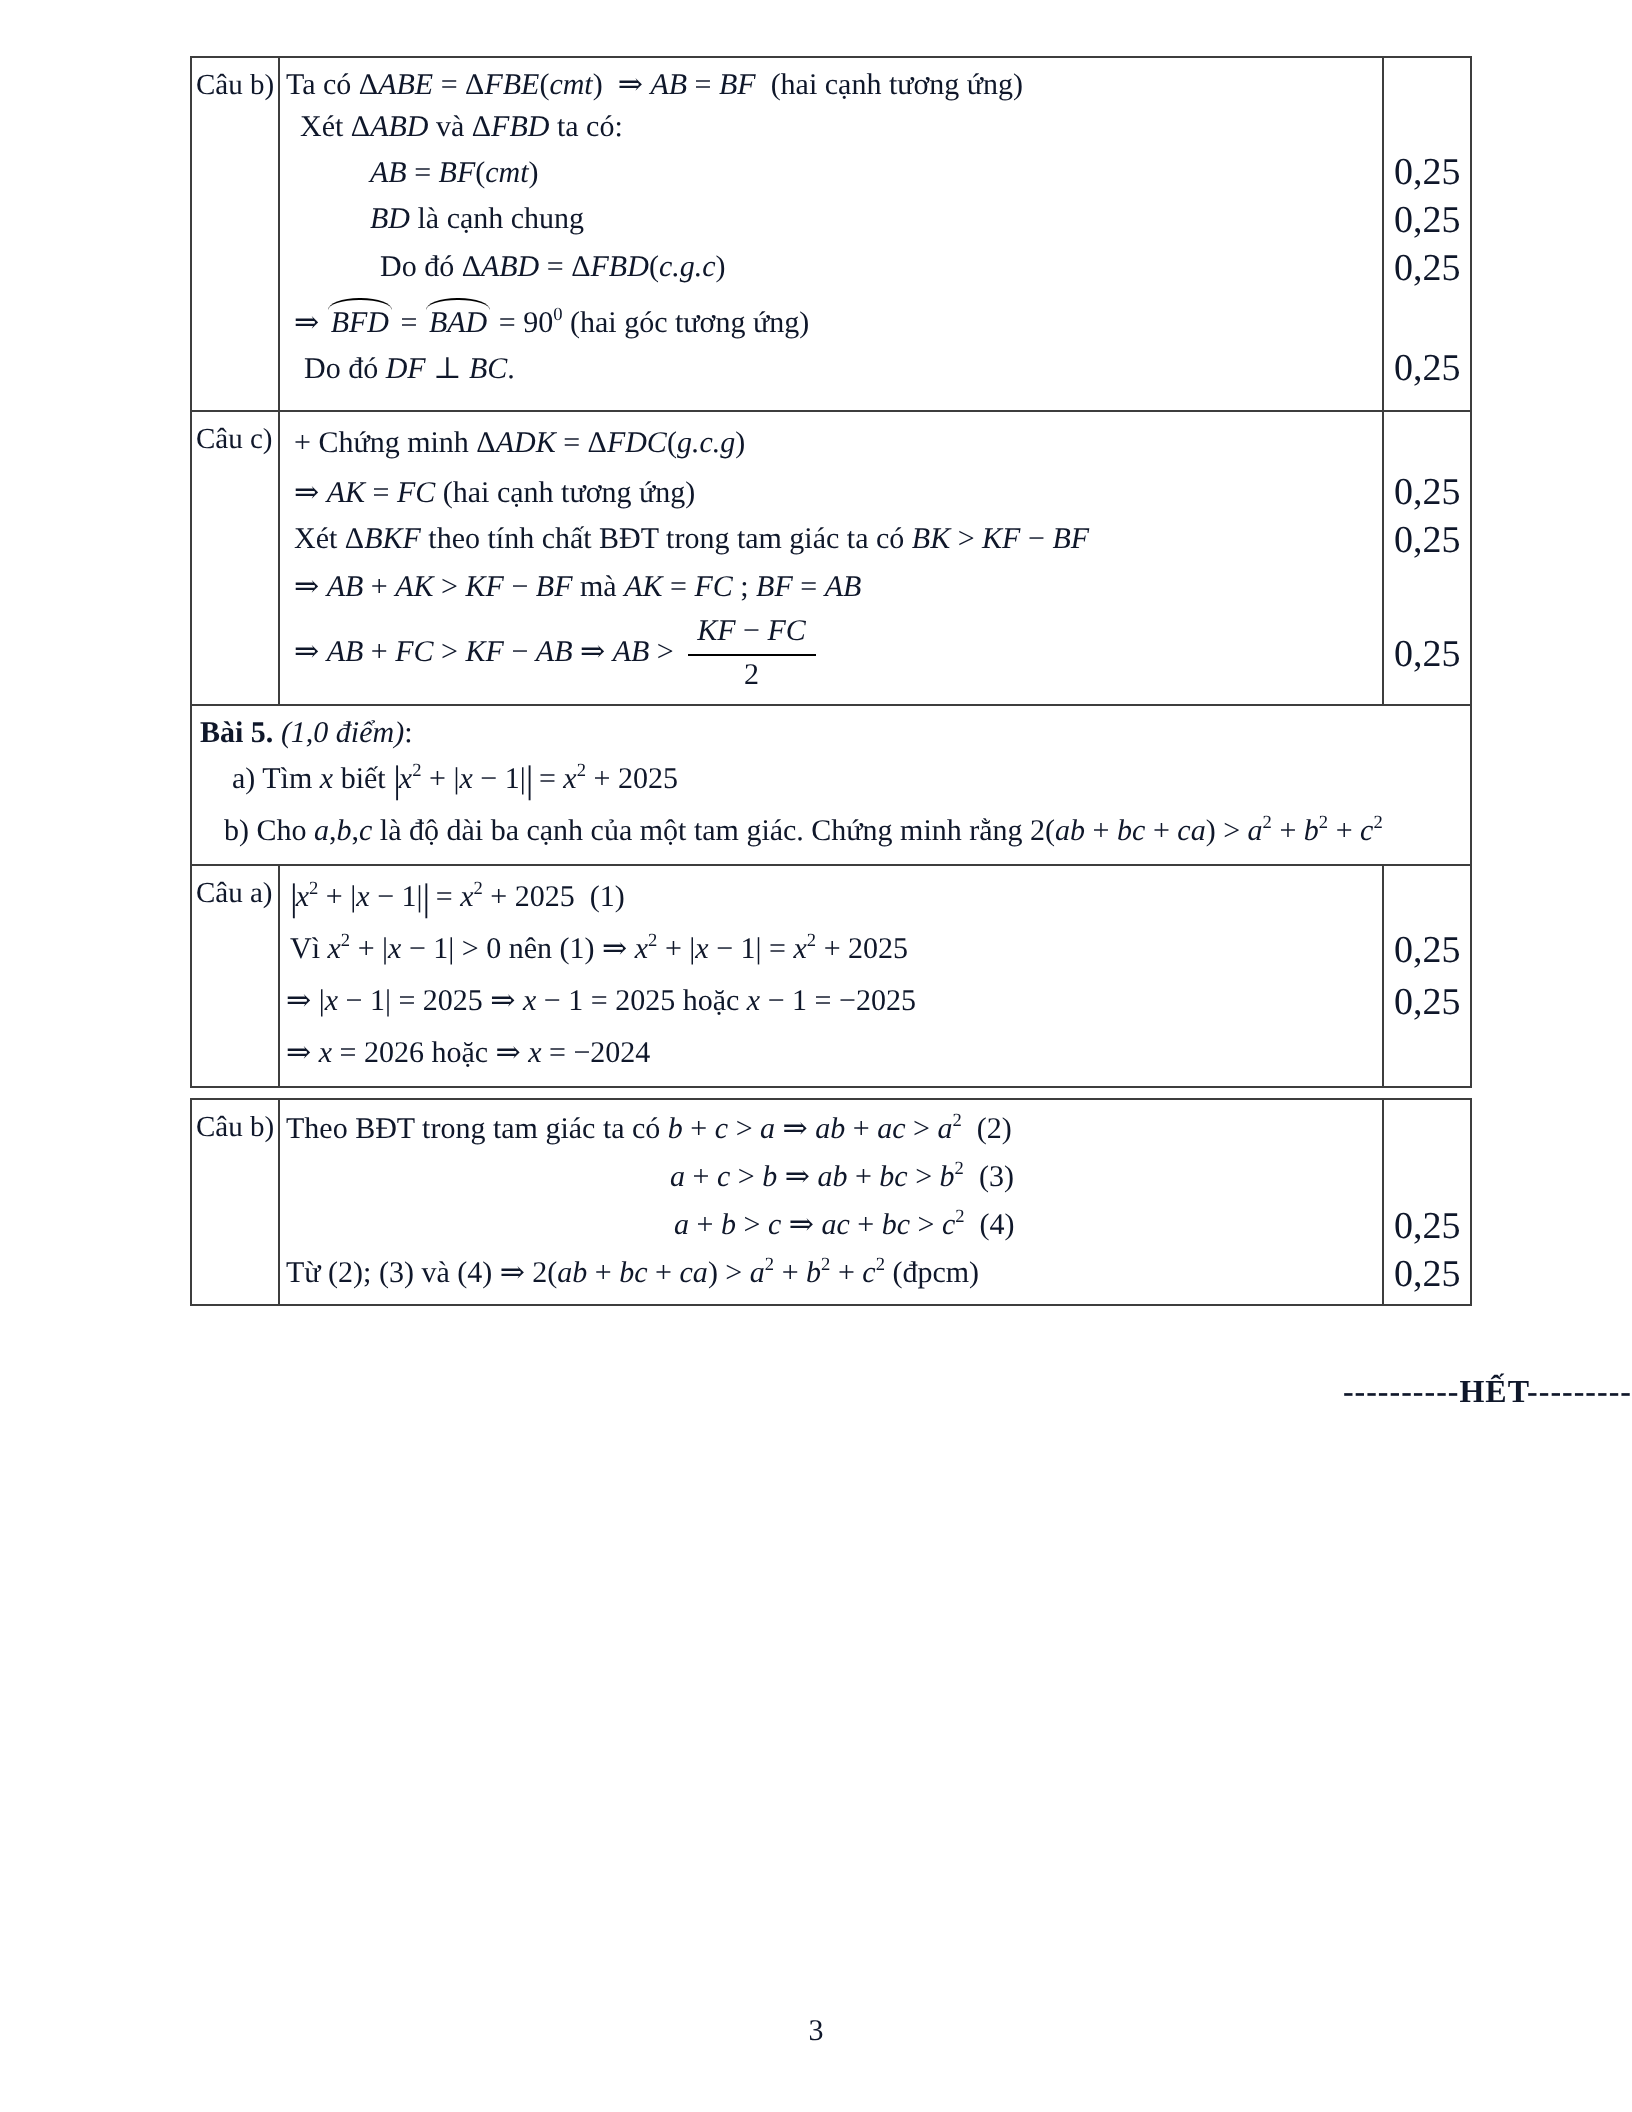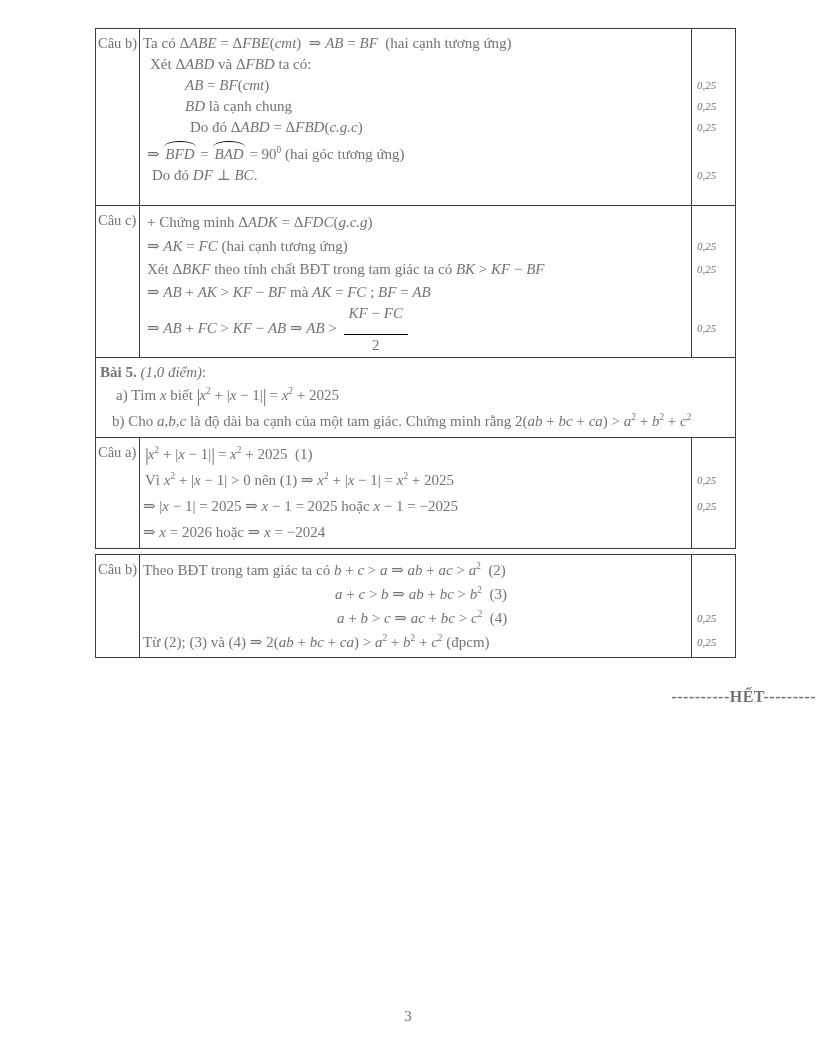--- a/index.html
+++ b/index.html
@@ -1,21 +1,21 @@
 <!DOCTYPE html>
 <html><head>
 <meta charset="utf-8">
 <style>
   html,body{margin:0;padding:0;background:#fff;}
   .page{
     position:relative;
     width:816px;height:1056px;
     background:#fff;
     font-family:"Liberation Serif","DejaVu Serif",serif;
-    color:#737373;
+    color:#0f172a;
     font-size:15px;
     overflow:hidden;
   }
   .table-wrap{
     position:absolute;
     left:95px;top:28px;
     width:641px;
   }
   .tblock{
     border:1px solid #3d3d3d;
@@ -57,22 +57,21 @@
   .ltext{
     flex:1;
     padding-right:6px;
     min-width:0;
   }
   .lscore{
     width:43px;flex:none;
     padding-left:5px;
     box-sizing:border-box;
     display:flex;align-items:center;
-    font-size:11px;
-    font-style:italic;
+    font-size:19px;
   }
   i{font-style:italic;}
   sup{font-size:0.62em;line-height:0;}
   .hat{
     font-style:italic;
     position:relative;
     display:inline-block;
     padding:0 2px;
   }
   .hat::before{
@@ -82,21 +81,21 @@
     border-top:1.4px solid #000;
     border-radius:50% 50% 0 0 / 100% 100% 0 0;
   }
   .frac{
     display:inline-flex;
     flex-direction:column;
     vertical-align:middle;
     text-align:center;
     margin:0 3px;
   }
-  .frac .num{display:block;border-bottom:1px solid #000;padding:0 5px 11px;}
+  .frac .num{display:block;border-bottom:1px solid #000;padding:0 5px 1px;}
   .frac .den{display:block;padding-top:1px;}
   .bb{font-size:1.28em;line-height:1;vertical-align:-0.1em;letter-spacing:-1px;}
   .het{
     position:absolute;
     left:0;right:0;top:688px;
     text-align:right;
     font-weight:bold;
     font-size:16px;
     letter-spacing:0.5px;
   }

